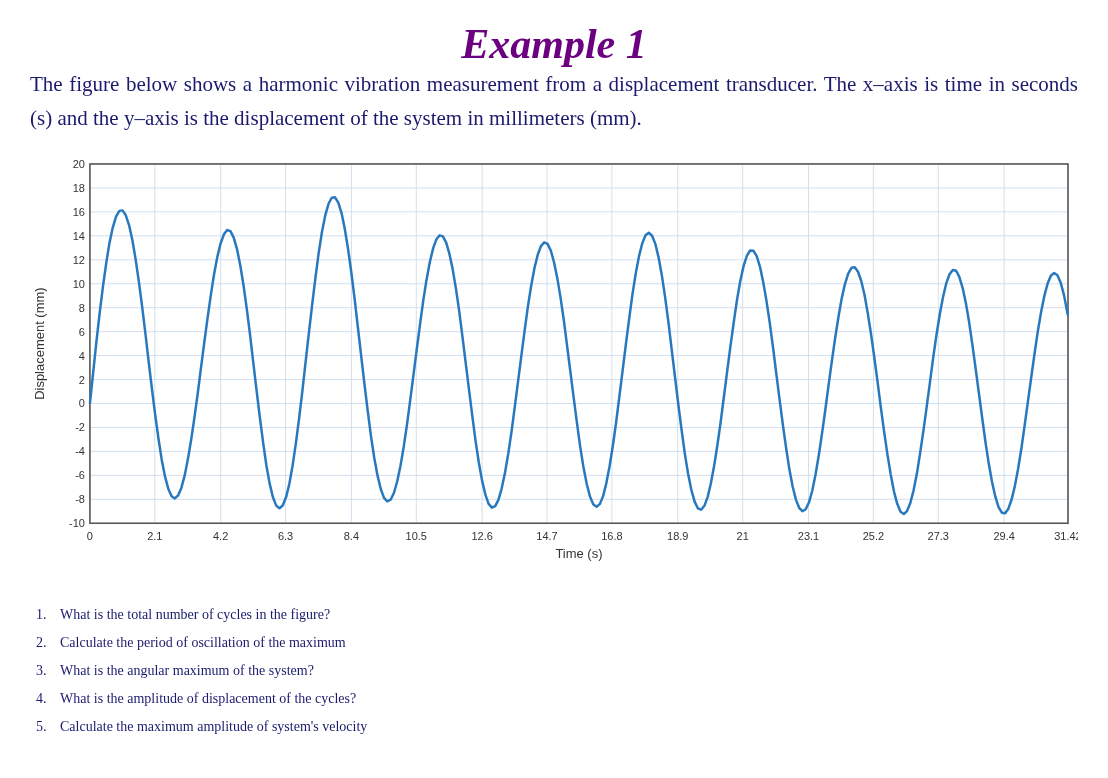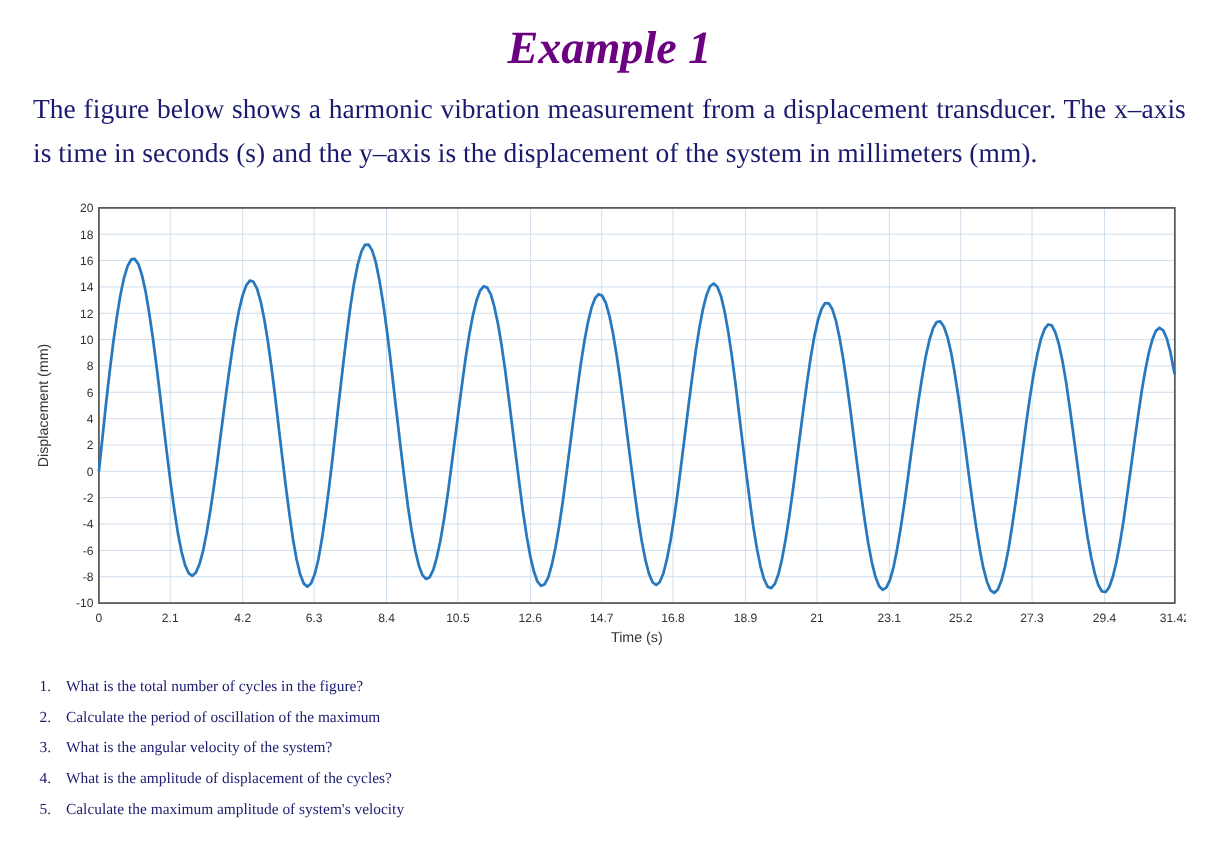--- a/index.html
+++ b/index.html
@@ -10,33 +10,32 @@
       min-height: 778px;
       padding: 20px 30px;
       color: #2a2a6e;
     }
     h1 {
       text-align: center;
       font-size: 42px;
       font-weight: bold;
       font-style: italic;
       color: #6b0080;
-      margin-bottom: 12px;
     }
     .intro-text {
-      font-size: 25px;
+      font-size: 21px;
       line-height: 1.6;
       color: #1a1a6e;
       margin-bottom: 14px;
       text-align: justify;
     }
     .chart-container {
       width: 100%;
       position: relative;
-      margin-bottom: 18px;
+      margin-bottom: 33px;
     }
     svg.chart {
       display: block;
       width: 100%;
     }
     .questions {
       font-size: 14px;
       color: #1a1a6e;
       line-height: 2;
       padding-left: 20px;
@@ -472,16 +471,16 @@
         1036.0,146.4
         1039.2,163.4
         1040.0,166.7
       "></polyline>
   </svg>
 </div>
 
 <ol class="questions">
   <li>What is the total number of cycles in the figure?</li>
   <li>Calculate the period of oscillation of the maximum</li>
-  <li>What is the angular velocity of the system?</li>
+  <li>What is the angular maximum of the system?</li>
   <li>What is the amplitude of displacement of the cycles?</li>
   <li>Calculate the maximum amplitude of system's velocity</li>
 </ol>
 
 </body></html>

